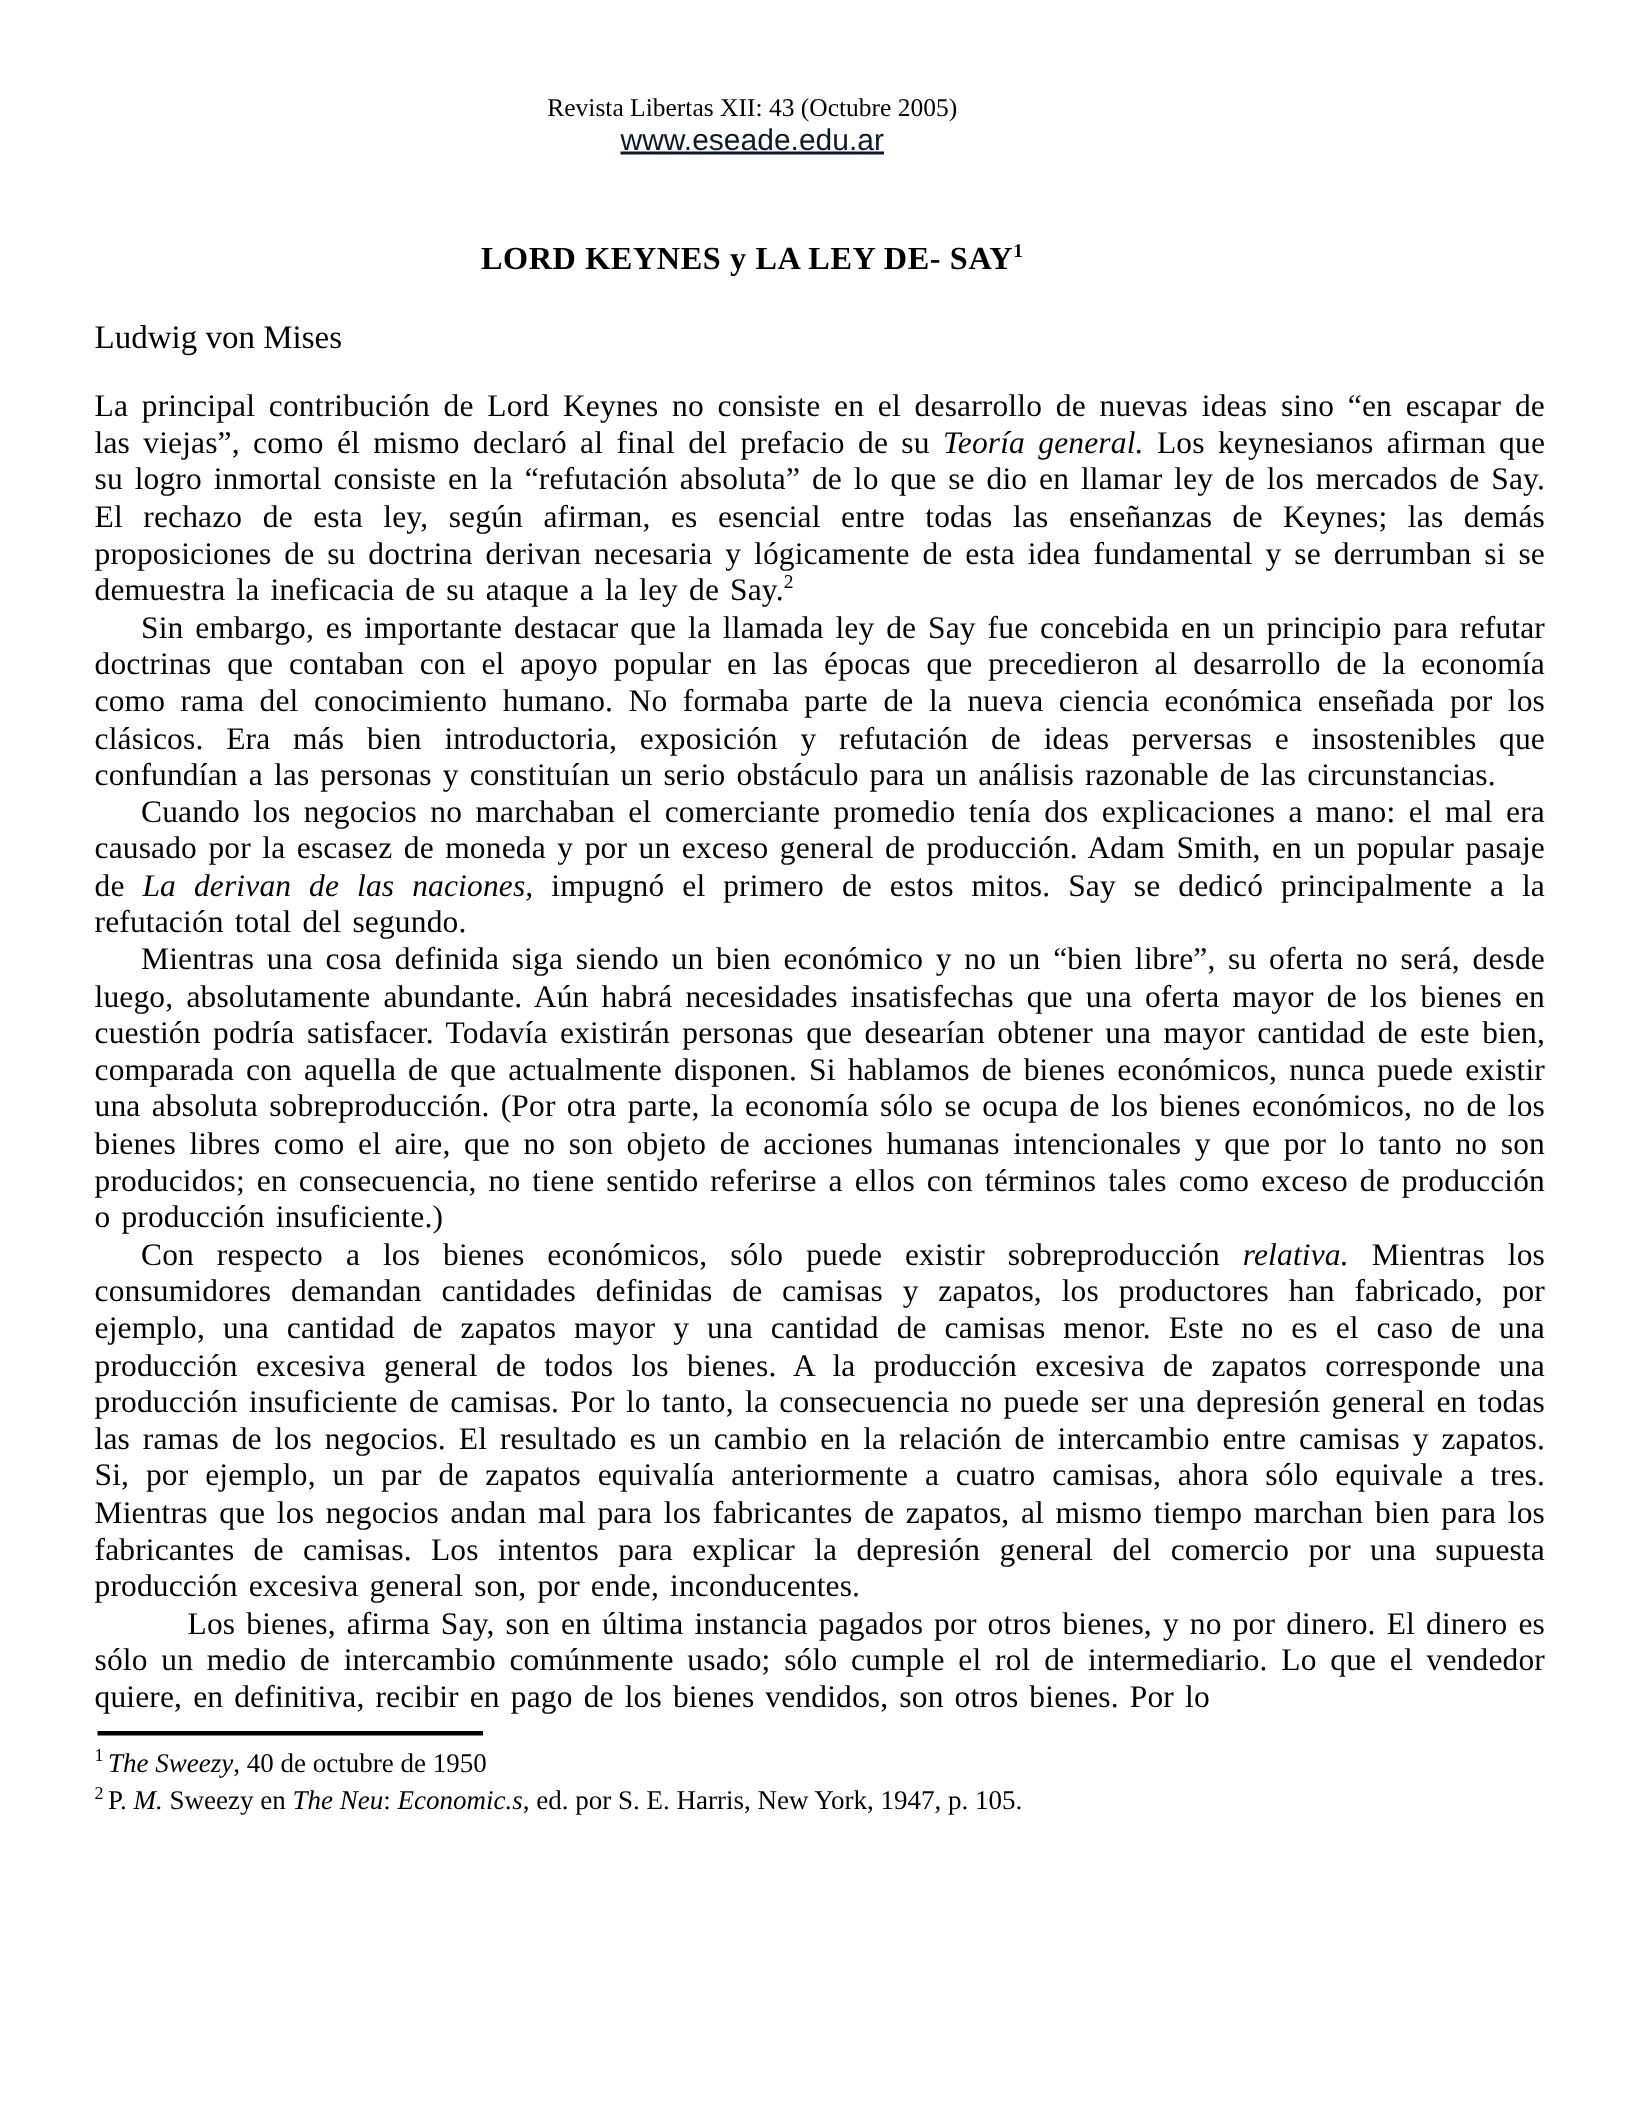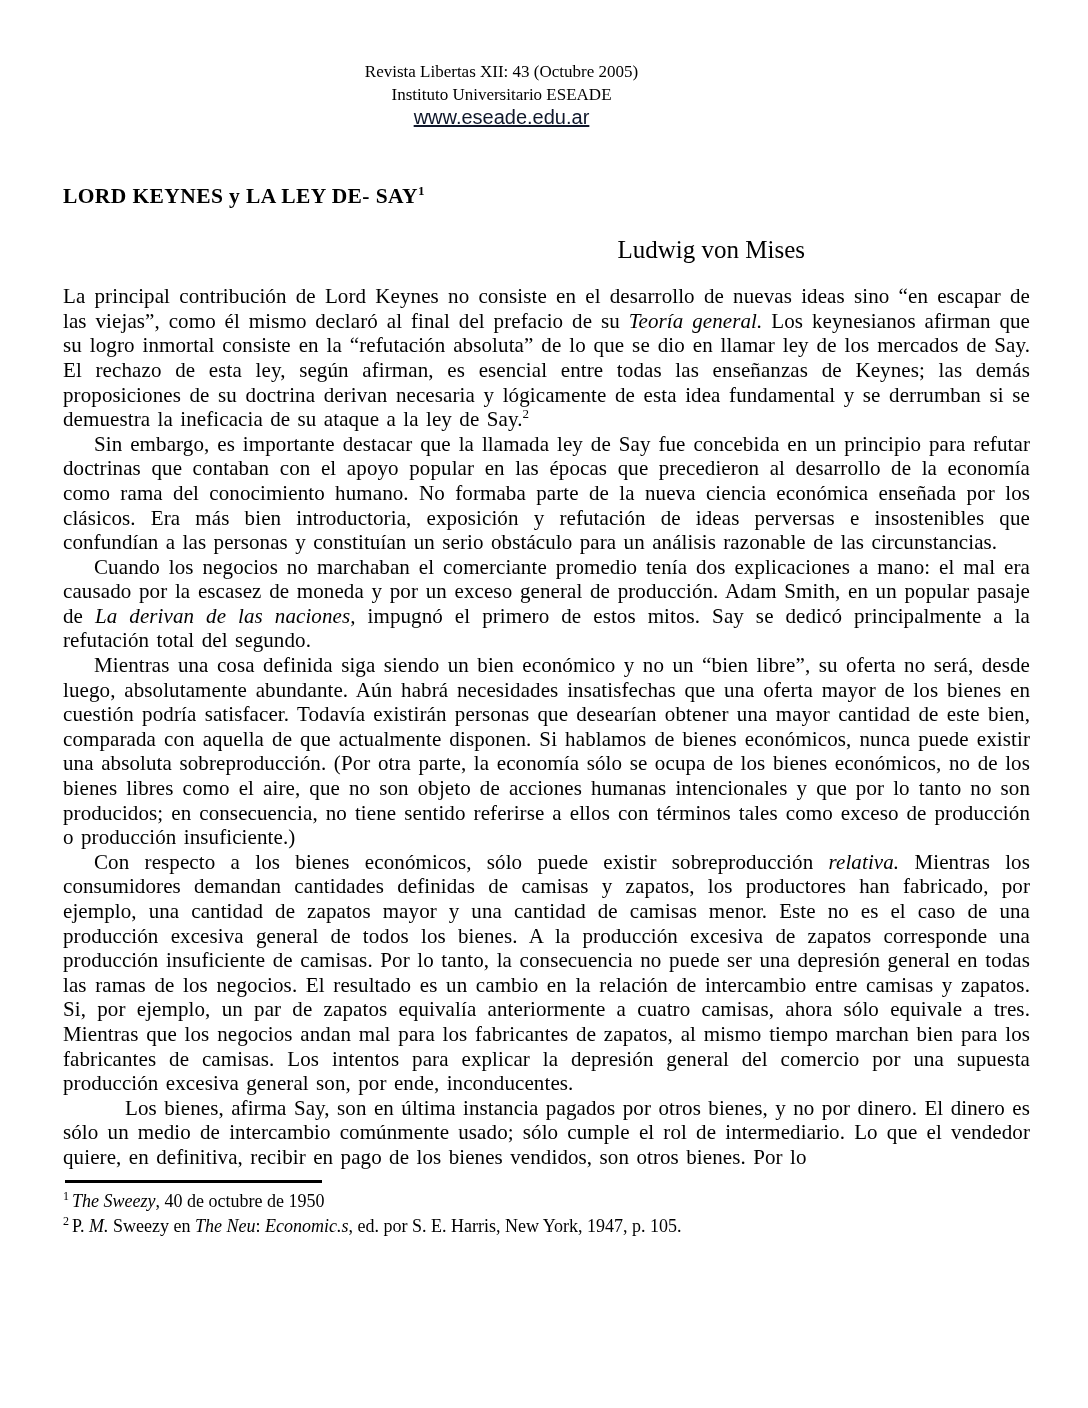--- a/index.html
+++ b/index.html
@@ -22,32 +22,33 @@
     line-height: 23px;
   }
   .site-link {
     color: #0f172a;
     font-family: "Liberation Sans", "DejaVu Sans", sans-serif;
     font-size: 20px;
     text-decoration: underline;
     cursor: pointer;
   }
   .article-title {
+    text-align: center;
     margin: 47px 90px 0 0;
     font-size: 21.5px;
     font-weight: bold;
     letter-spacing: 0.4px;
     line-height: 28px;
   }
   .article-title sup { font-size: 13px; }
   .author-line {
-    text-align: right;
+    text-align: left;
     padding-right: 225px;
     margin-top: 26px;
-    font-size: 25px;
+    font-size: 22px;
   }
   .body-text {
     margin-top: 20px;
     font-size: 21px;
     line-height: 24.6px;
     text-align: justify;
     word-spacing: 2px;
     letter-spacing: 0.1px;
   }
   .body-text p { margin: 0; text-indent: 31px; }
@@ -69,21 +70,20 @@
   .footnotes p { margin: 0; }
   .footnotes sup { font-size: 12px; line-height: 0; margin-right: 3px; }
 </style>
 </head>
 <body>
 
 <div class="page">
 
   <div class="doc-header">
     <div>Revista Libertas XII: 43 (Octubre 2005)</div>
-    <div>Instituto Universitario ESEADE</div>
     <div>
       <a class="site-link" href="#">www.eseade.edu.ar</a>
     </div>
   </div>
 
   <h1 class="article-title"><span>LORD KEYNES y LA LEY DE- SAY</span><sup>1</sup></h1>
 
   <div class="author-line">Ludwig von Mises</div>
 
   <div class="body-text">

